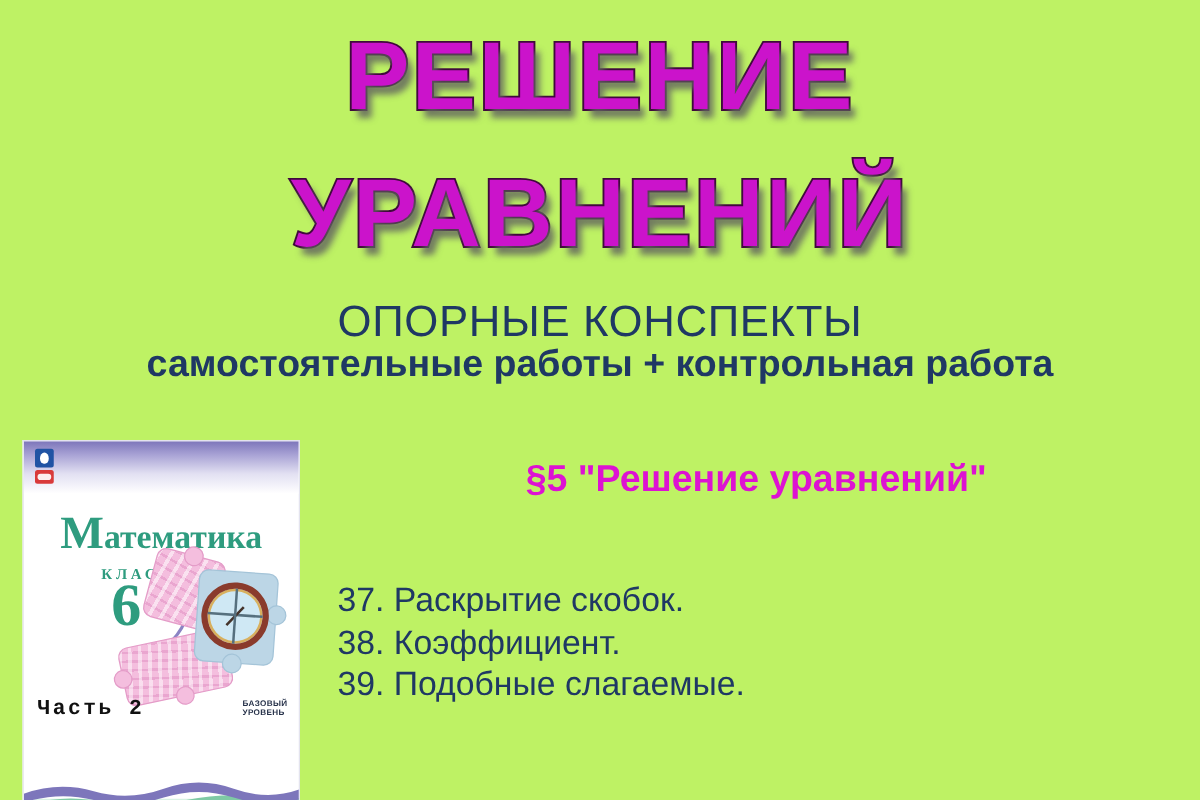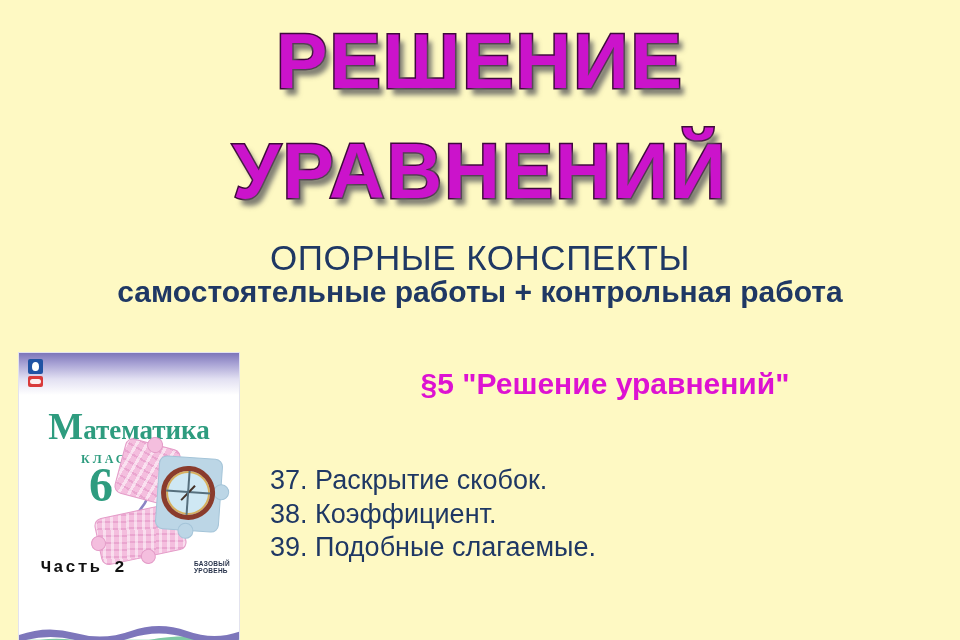--- a/index.html
+++ b/index.html
@@ -1,19 +1,19 @@
 <!DOCTYPE html>
 <html><head>
 <meta charset="utf-8">
 <style>
   html,body { margin:0; padding:0; }
   body { width:960px; height:640px; background:#ffffff; overflow:hidden;
          font-family:"Liberation Sans",sans-serif; }
 
-  .slide { position:relative; width:960px; height:640px; background:#fef9c3; }
+  .slide { position:relative; width:960px; height:640px; background:#bef264; }
 
   
   .big-title { position:absolute; top:0; left:0; width:100%; margin:0;
     padding-top:6px; text-align:center;
     font-size:77px; font-weight:800; line-height:110px; letter-spacing:2px;
     color:#cb13cb;
     -webkit-text-stroke:3px #3f0a3c; paint-order:stroke fill;
     text-shadow:5px 7px 5px rgba(95,95,95,0.8); }
   .title-line { display:block; }
 
@@ -83,21 +83,21 @@
   .puzzle-compass .tab.t1 { right:-9px; top:24px; }
   .puzzle-compass .tab.t2 { bottom:-9px; left:22px; }
   .compass-face { position:absolute; left:3px; top:8px; width:44px; height:44px;
     border-radius:50%; border:5px solid #8a3b2c; background:#cfe8f4;
     box-shadow:inset 0 0 0 2px #d8b05e; }
   .compass-face::before { content:""; position:absolute; left:0; top:20px; width:44px; height:1.5px; background:#56707e; }
   .compass-face::after { content:""; position:absolute; left:21px; top:0; width:1.5px; height:44px; background:#56707e; }
   .compass-needle { position:absolute; left:21px; top:12px; width:2px; height:20px;
     background:#44332a; transform:rotate(40deg); }
 
-  .book-part { position:absolute; left:22px; top:205px;
+  .book-part { position:absolute; left:11px; top:205px;
     font-family:"Liberation Mono",monospace; font-weight:bold; font-size:17px;
     letter-spacing:2px; color:#111111; }
   .book-level { position:absolute; right:9px; top:207px; text-align:left;
     font-size:6.5px; font-weight:bold; color:#27324a; line-height:7px; letter-spacing:0.3px; }
   .book-level span { display:block; }
 
   .book-landscape { position:absolute; left:0; bottom:0; }
 </style>
 </head>
 <body>

